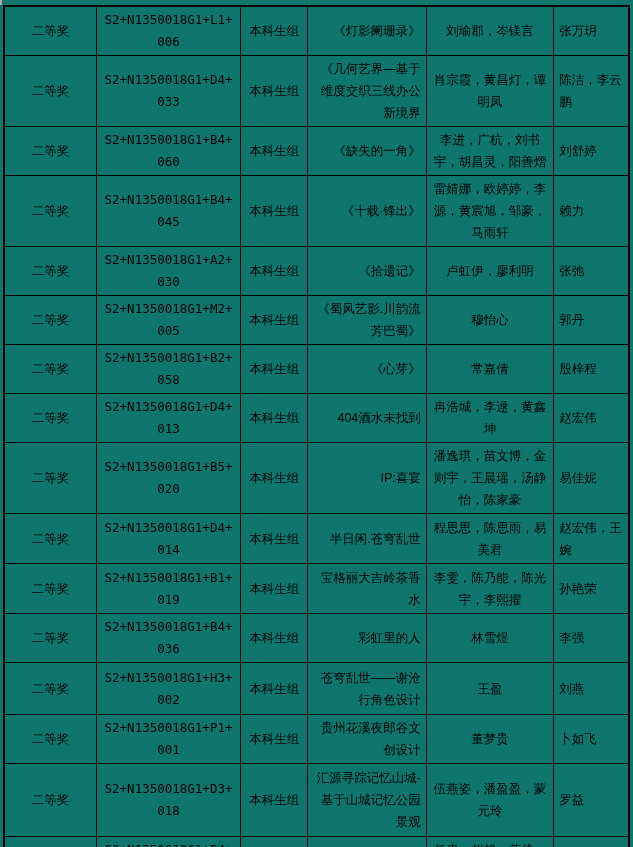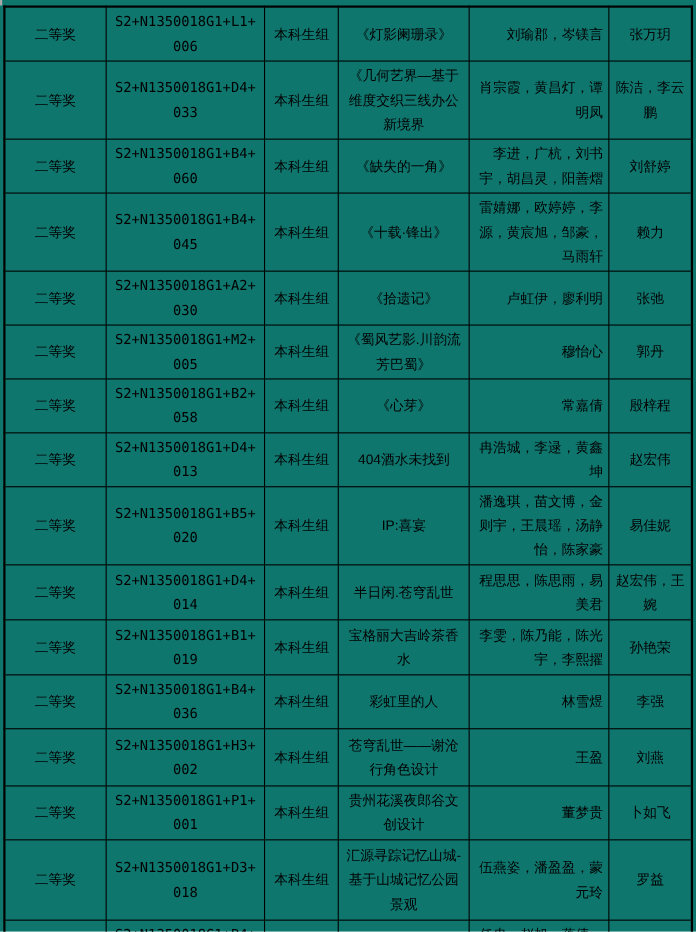--- a/index.html
+++ b/index.html
@@ -44,23 +44,23 @@
     text-align: center;
     padding: 2px 2px;
   }
   td.col-code {
     text-align: center;
     font-family: "DejaVu Sans Mono", "Liberation Mono", monospace;
     font-size: 11.5px;
     padding: 2px 2px;
     margin-left: 16px;
   }
-  td.col-title   { text-align: center; }
-  td.col-authors { text-align: right; }
-  td.col-teacher { text-align: center; padding-left: 8px; margin-top: 43px; }
+  td.col-title   { text-align: right; }
+  td.col-authors { text-align: center; }
+  td.col-teacher { text-align: left; padding-left: 8px; margin-top: 43px; }
 </style>
 </head>
 <body>
 
 <div class="page">
   <div class="artifact-top-left"></div>
   <table class="awards">
     <colgroup>
       <col style="width:92px">
       <col style="width:144px">

